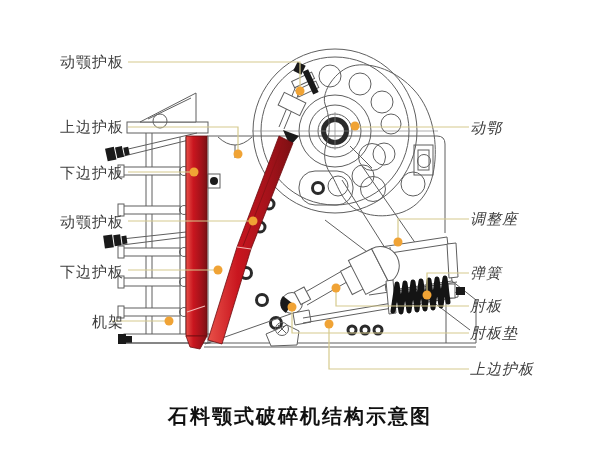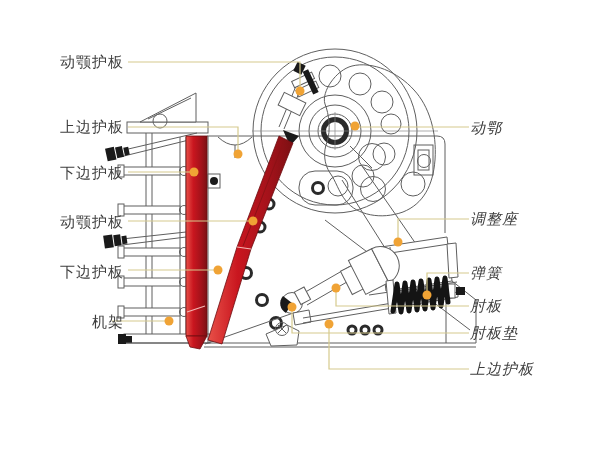--- a/index.html
+++ b/index.html
@@ -267,14 +267,15 @@
 <div class="lbl lbl-l" style="top:264px">下边护板</div>
 <div class="lbl lbl-l" style="top:314px">机架</div>
 
 <div class="lbl lbl-r" style="top:120px">动鄂</div>
 <div class="lbl lbl-r" style="top:211px">调整座</div>
 <div class="lbl lbl-r" style="top:265px">弹簧</div>
 <div class="lbl lbl-r" style="top:298px">肘板</div>
 <div class="lbl lbl-r" style="top:325px">肘板垫</div>
 <div class="lbl lbl-r" style="top:361px">上边护板</div>
 
+<div class="title">石料颚式破碎机结构示意图</div>
 
 </div>
 
 </body></html>

